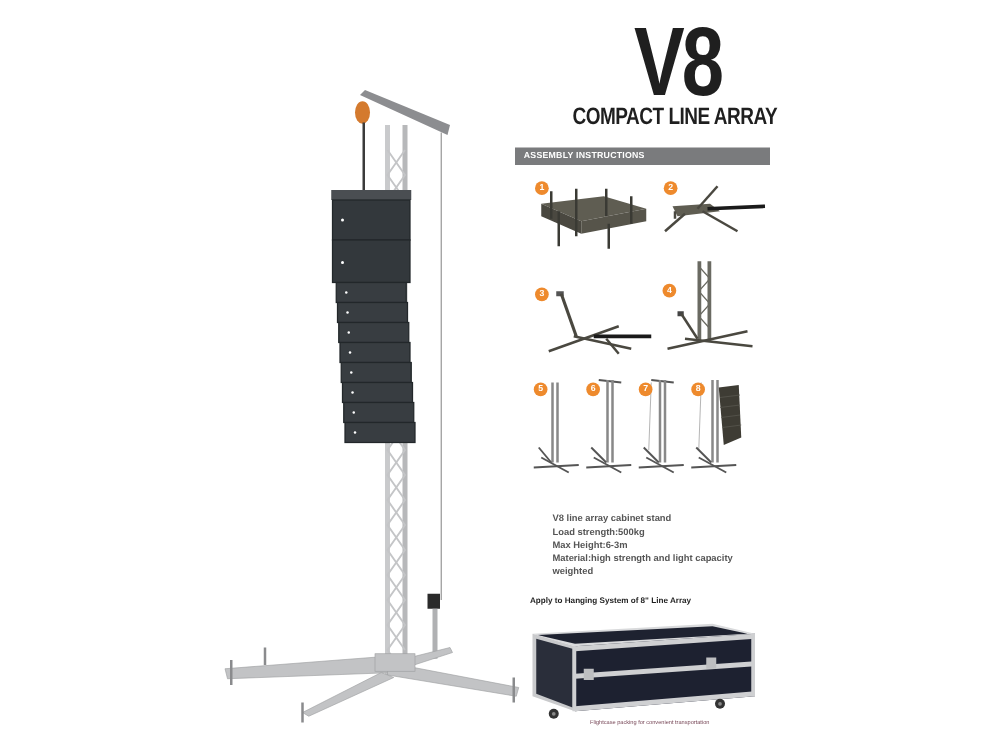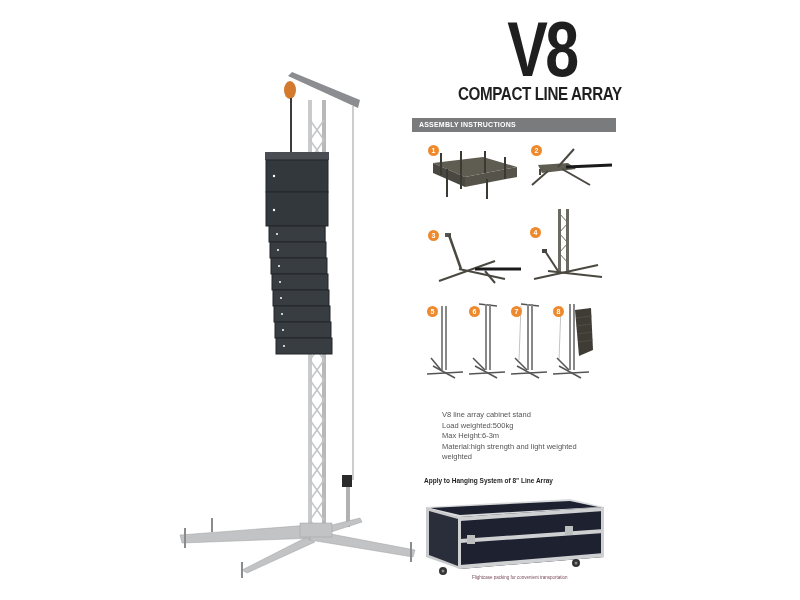--- a/index.html
+++ b/index.html
@@ -36,21 +36,21 @@
     position: absolute; width: 11px; height: 11px; border-radius: 50%;
     background: #ee8a2d; color: #fff; font-size: 7px; font-weight: bold;
     line-height: 11px; text-align: center;
   }
   .step svg { position: absolute; left: 0; top: 0; }
 
   .specs {
     position: absolute; left: 442px; top: 410px; width: 180px;
     font-size: 7.5px; line-height: 10.5px; color: #555;
   }
-  .specs div { white-space: nowrap; }
+  .specs div { white-space: nowrap; font-weight: bold; }
 
   .apply-label {
     position: absolute; left: 424px; top: 477px; font-size: 6.5px; font-weight: bold; color: #1f1f1f;
     white-space: nowrap;
   }
 
   .case-art { position: absolute; left: 420px; top: 493px; width: 190px; height: 85px; }
   .case-caption {
     position: absolute; left: 472px; top: 575px; font-size: 4.5px; color: #7a4a5a; white-space: nowrap;
   }
@@ -240,23 +240,23 @@
           <line x1="2" y1="74" x2="38" y2="72"></line>
           <line x1="8" y1="66" x2="30" y2="78"></line>
           <line x1="6" y1="58" x2="18" y2="70"></line>
         </g>
     </svg>
     <div class="step-num" style="left:2px; top:6px;">8</div>
   </div>
 
   <div class="specs">
     <div>V8 line array cabinet stand</div>
-    <div>Load weighted:500kg</div>
+    <div>Load strength:500kg</div>
     <div>Max Height:6-3m</div>
-    <div>Material:high strength and light weighted</div>
+    <div>Material:high strength and light capacity</div>
     <div>weighted</div>
   </div>
 
   <div class="apply-label">Apply to Hanging System of 8" Line Array</div>
 
   <svg class="case-art" viewBox="0 0 190 85" width="190" height="85">
     <polygon points="6,14 150,6 184,14 40,24" fill="#d9dadc"></polygon>
     <polygon points="10,15 150,8 178,14 40,22" fill="#1e2230"></polygon>
     <polygon points="6,14 40,24 40,76 6,64" fill="#c9cacc"></polygon>
     <polygon points="9,18 38,26 38,73 9,62" fill="#2a2e3a"></polygon>

